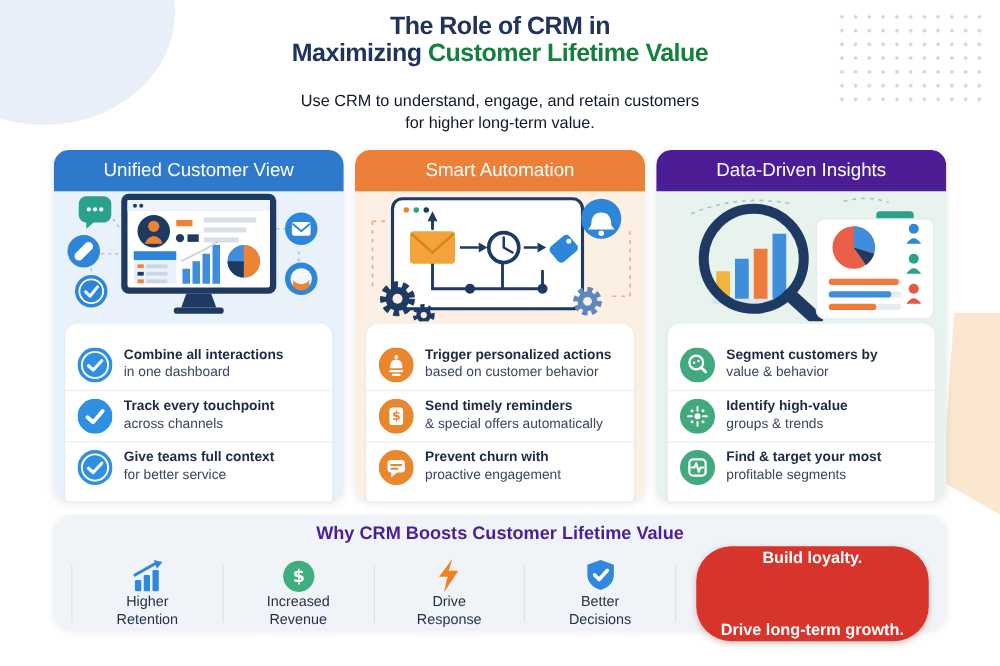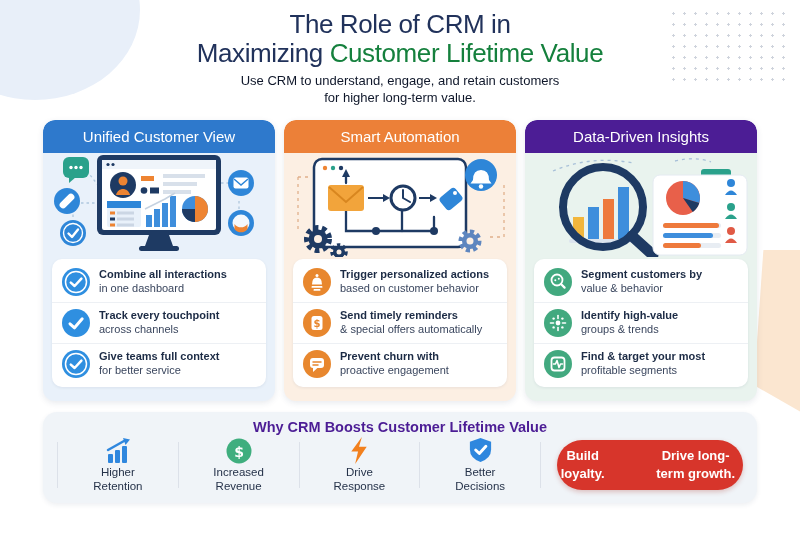--- a/index.html
+++ b/index.html
@@ -9,52 +9,52 @@
   .blob-topleft{position:absolute;left:-70px;top:-80px;width:210px;height:180px;
                 background:#E8EFF9;border-radius:50%;}
   .dots-topright{position:absolute;right:14px;top:8px;width:118px;height:76px;
                  background-image:radial-gradient(#C9CED8 1.2px,transparent 1.4px);
                  background-size:11px 11px;opacity:.9;}
   .blob-right{position:absolute;right:-6px;top:250px;width:52px;height:165px;
               background:#FBE6D0;border-radius:10px 0 0 10px;
               clip-path:polygon(18% 0,100% 0,100% 100%,0 82%);}
   
   .title{position:absolute;top:10px;left:0;width:100%;text-align:center;line-height:1.12;}
-  .t1,.t2{font-weight:400;font-size:26px;letter-spacing:-0.4px;color:#21325B;}
+  .t1,.t2{font-weight:700;font-size:20px;letter-spacing:-0.4px;color:#21325B;}
   .t2 .red{color:#15803d;}
   .subtitle{position:absolute;top:73px;left:0;width:100%;text-align:center;
             font-size:13px;line-height:1.3;color:#0f172a;}
   
   .cols{position:absolute;left:43px;top:120px;width:714px;display:flex;gap:9px;}
   .card{flex:1;height:281px;border-radius:12px;overflow:hidden;
         box-shadow:0 2px 6px rgba(30,50,90,.10);}
   .card.c1{background:#E9F1FA;} .card.c2{background:#FCEFE3;} .card.c3{background:#E9F3EE;}
   .card-head{height:33px;line-height:33px;text-align:center;color:#fff;
              font-weight:400;font-size:15px;border-radius:12px 12px 0 0;}
   .c1 .card-head{background:#2E79CC;} .c2 .card-head{background:#EC8038;} .c3 .card-head{background:#4c1d95;}
   .illo{display:block;width:100%;height:104px;}
-  .panel{margin:2px 9px 9px;background:#fff;border-radius:10px;padding:3px 0;
+  .panel{margin:2px 9px 9px;background:#fff;border-radius:10px;padding:13px 0;
          box-shadow:0 1px 3px rgba(30,50,90,.08);}
   .bullet{display:flex;align-items:center;gap:9px;padding:6px 10px;}
   .bullet + .bullet{border-top:1px solid #EDF0F4;}
   .bicon{flex:0 0 28px;height:28px;}
   .btext{font-size:11px;line-height:1.24;color:#3A465E;}
   .btext b{display:block;font-size:11px;color:#1C2B45;}
   
   .footer{position:absolute;left:43px;top:412px;width:714px;height:91px;
           background:#F0F4F8;border-radius:14px;box-shadow:0 2px 5px rgba(30,50,90,.08);}
   .f-title{text-align:center;font-weight:700;font-size:14.5px;color:#4c1d95;margin-top:7px;}
   .f-row{display:flex;align-items:center;justify-content:space-between;margin-top:2px;padding:0 14px;}
   .benefit{width:88px;display:flex;flex-direction:column;align-items:center;gap:2px;}
   .bficon{height:27px;display:flex;align-items:flex-end;}
   .bflabel{font-size:11.5px;line-height:1.2;color:#253249;text-align:center;}
   .bflabel span{display:block;}
   .vdiv{width:1px;height:46px;background:#DCE1E9;}
   .cta{width:186px;min-height:50px;background:#D7352B;border-radius:28px;color:#fff;
-       font-weight:700;font-size:13px;line-height:1.4;display:flex;flex-direction:row;
+       font-weight:700;font-size:13px;line-height:1.4;display:flex;flex-direction:column;
        align-items:center;justify-content:center;text-align:center;cursor:pointer;
        box-shadow:0 2px 5px rgba(160,30,20,.25);gap:40px;}
   .cta span{display:block;}
 </style>
 </head>
 <body>
 
 <div class="stage">
 
   <svg width="0" height="0" style="position:absolute">

